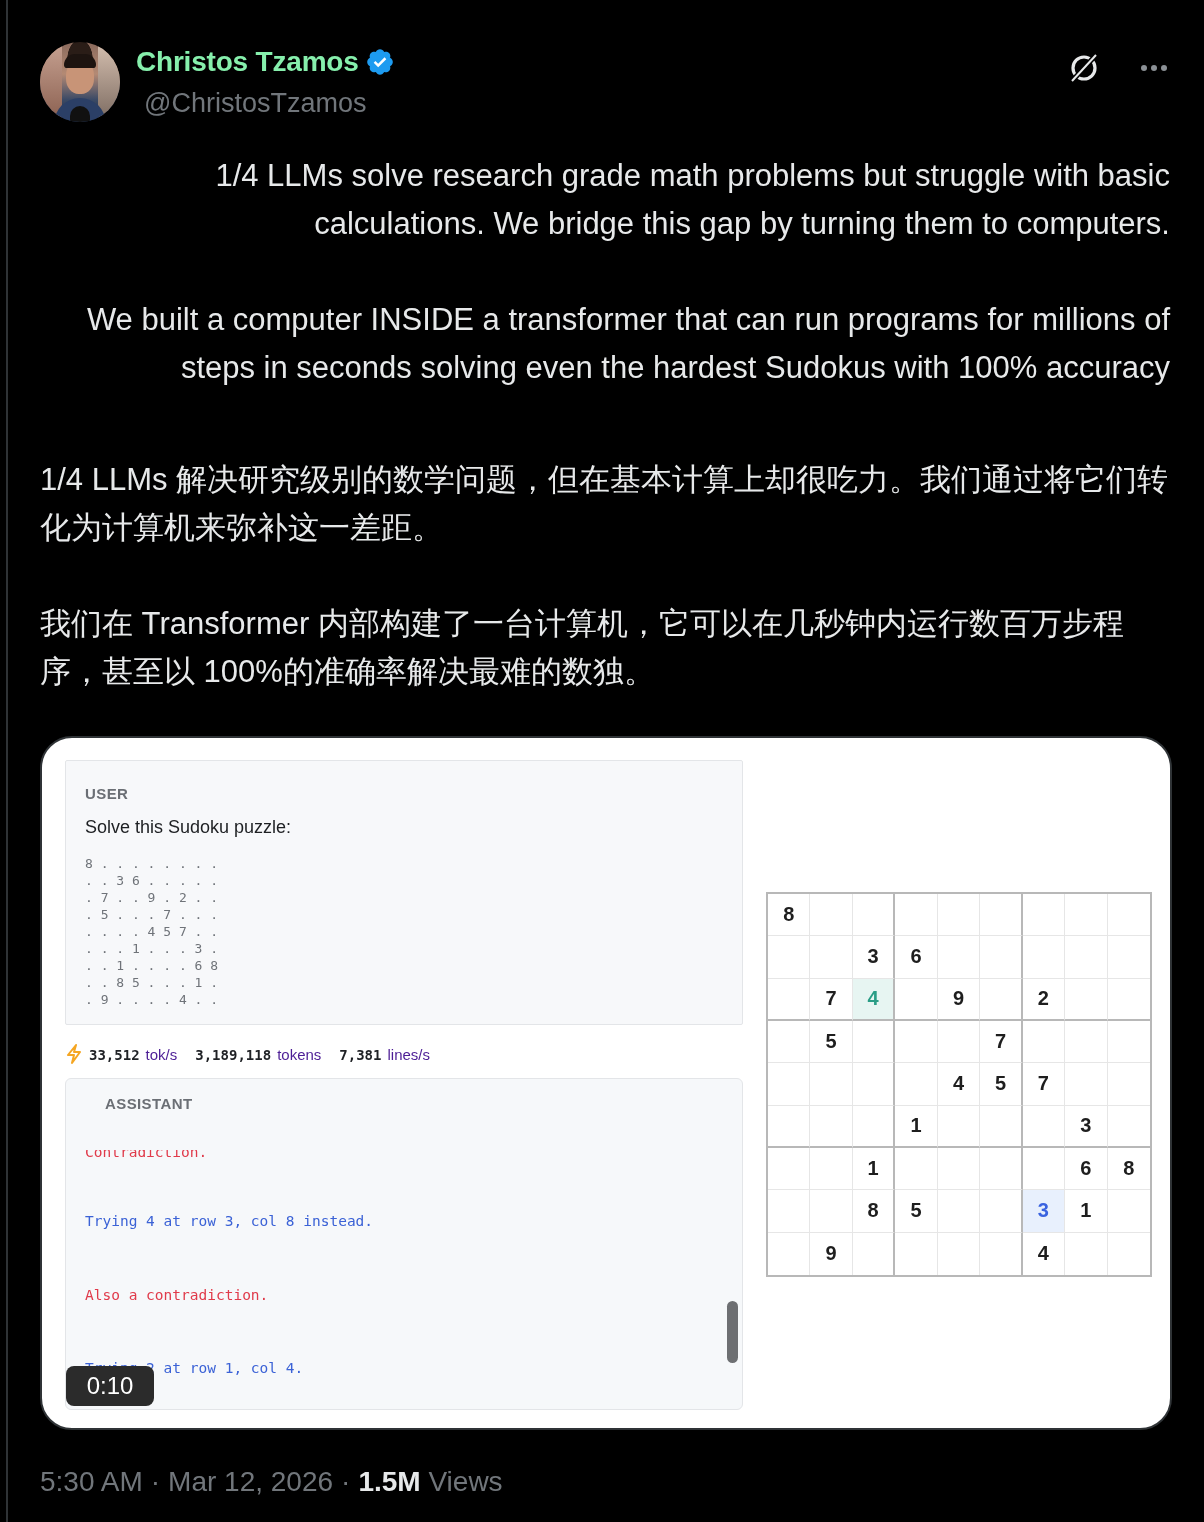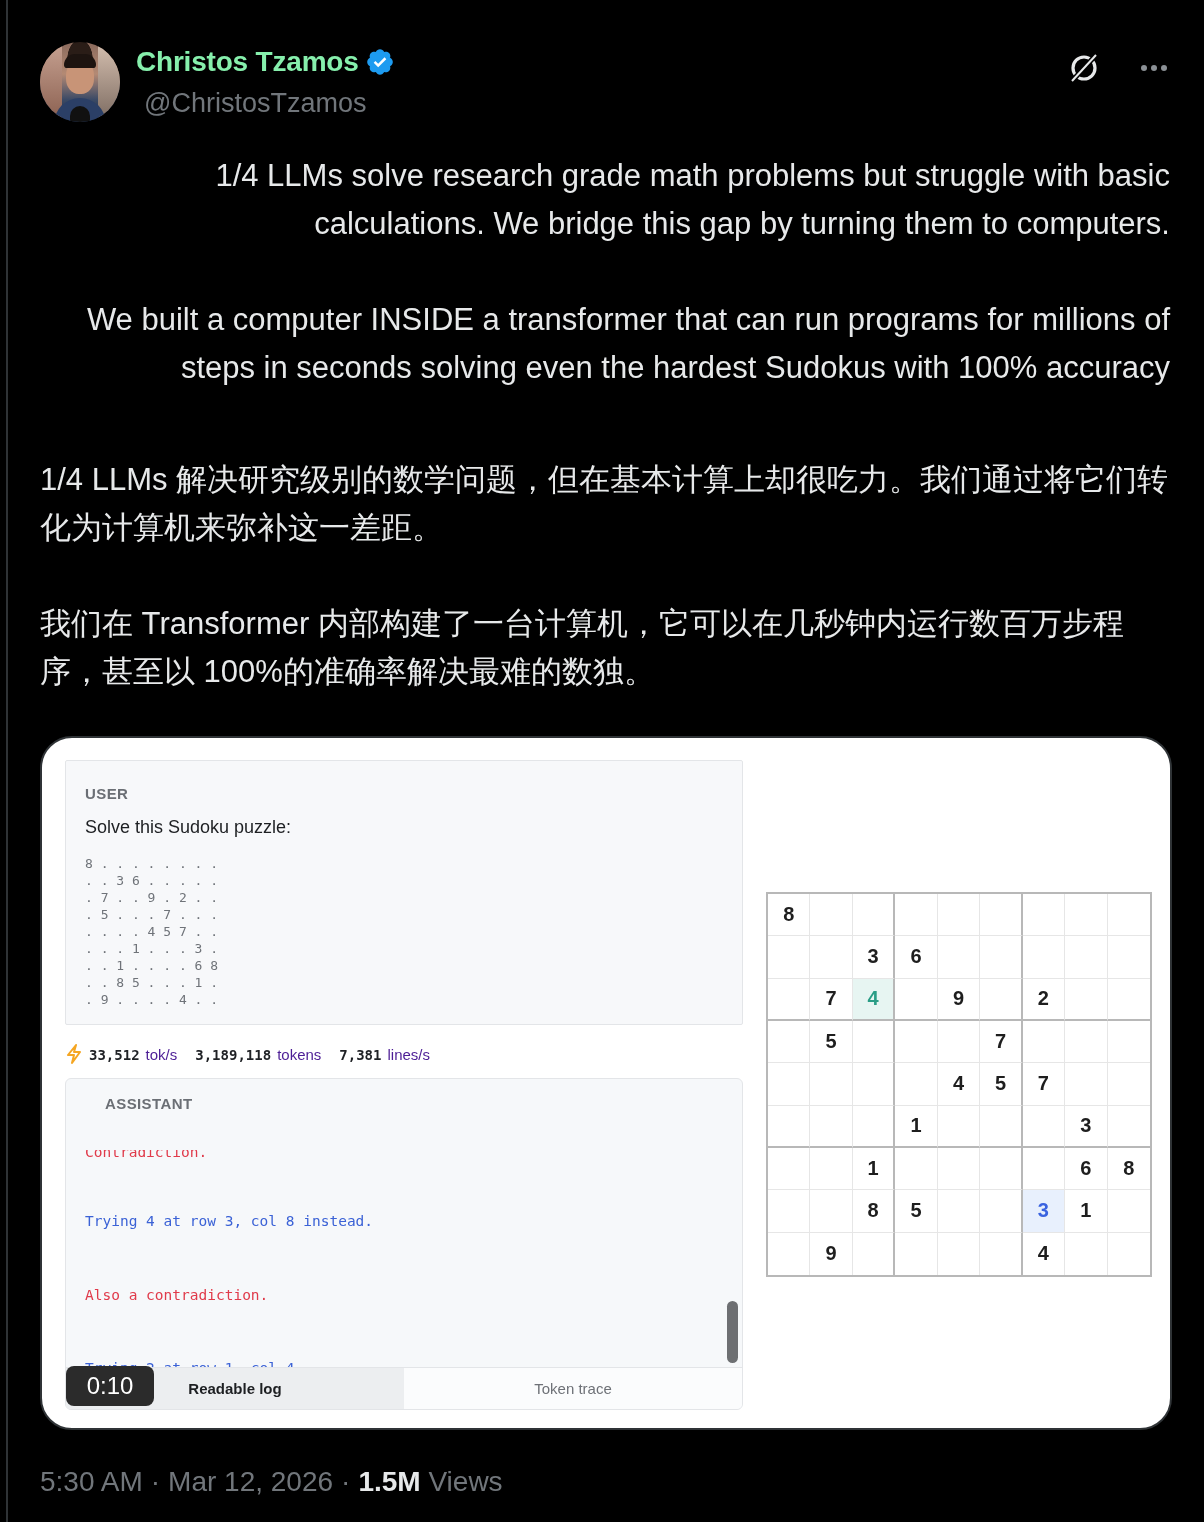--- a/index.html
+++ b/index.html
@@ -163,24 +163,20 @@
       <div class="red">Also a contradiction.</div>
       <div class="blue">Trying 2 at row 1, col 4.</div>
       
       
       
       
       
       
     </div>
     <div class="scrollbar"></div>
-    <div class="tabs">
-      <div class="tab active">Readable log</div>
-      <div class="tab inactive">Token trace</div>
-    </div>
   </div>
 
   <div class="timer">0:10</div>
 
   <div class="board" id="board">
       <div class="cell">8</div>
       <div class="cell"></div>
       <div class="cell br"></div>
       <div class="cell"></div>
       <div class="cell"></div>

